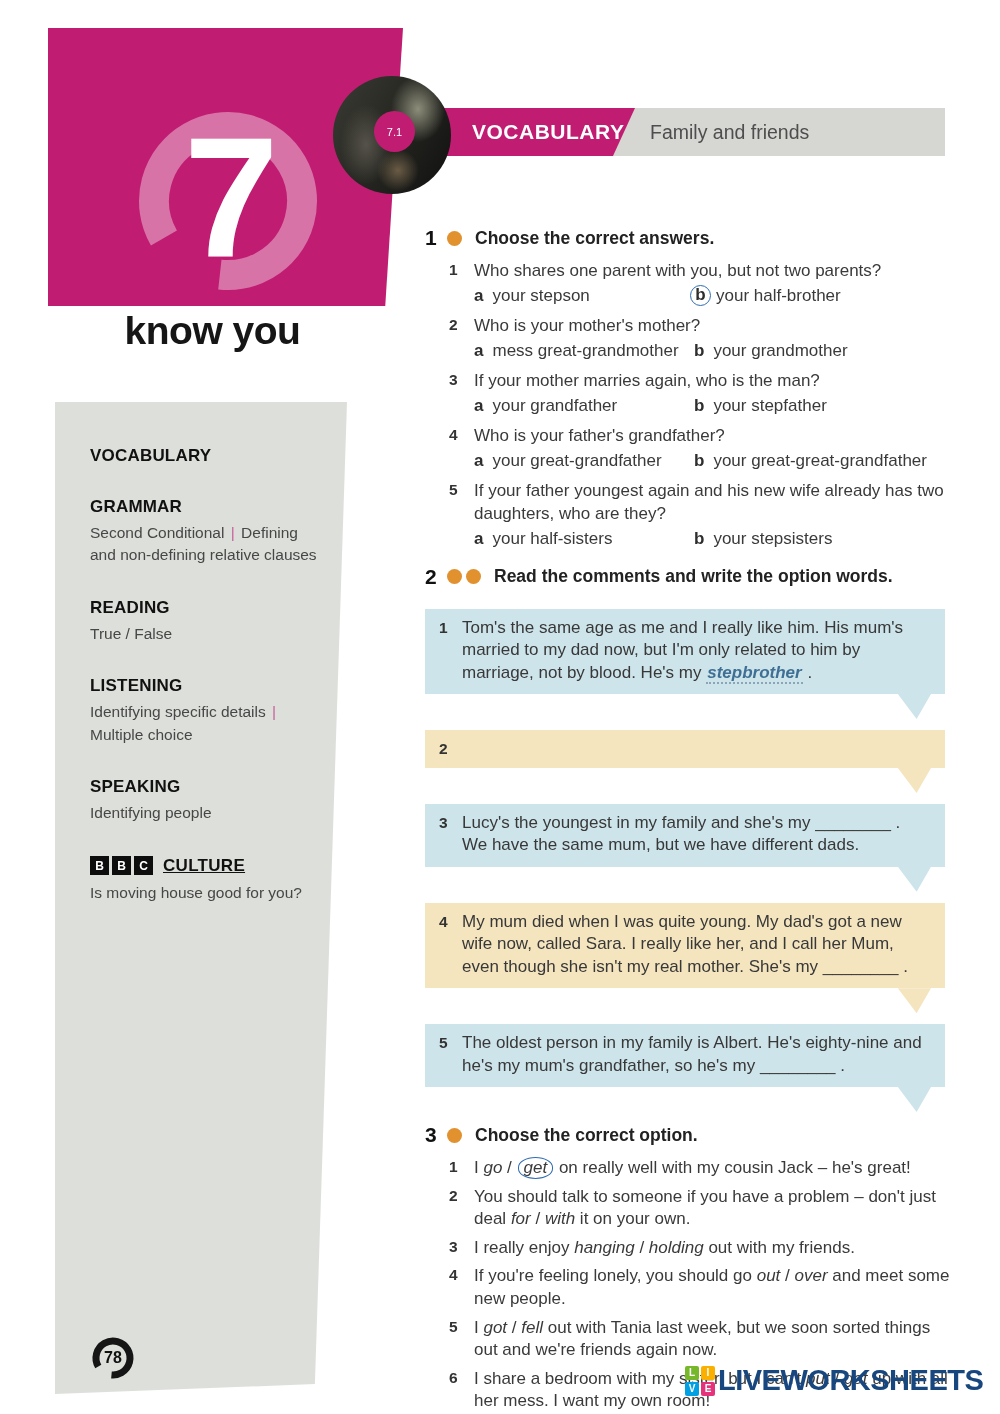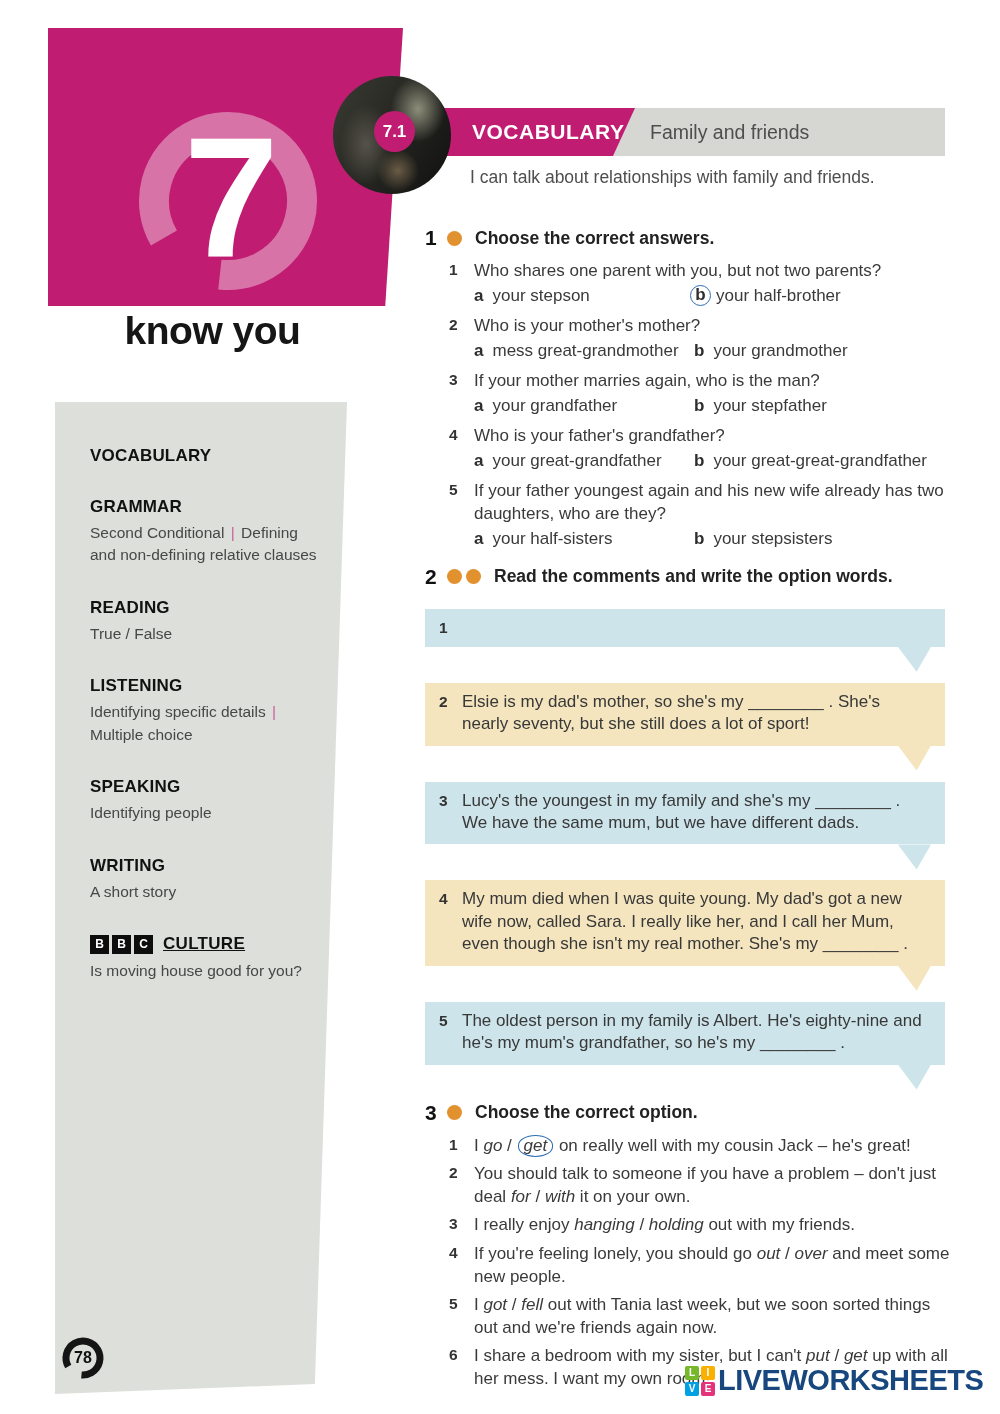--- a/index.html
+++ b/index.html
@@ -28,21 +28,21 @@
   .unit-number{position:absolute;left:136px;top:84px;font-size:170px;line-height:1;
     font-weight:bold;color:#fff;}
   .photo-circle{position:absolute;left:333px;top:76px;width:118px;height:118px;border-radius:50%;
     z-index:3;overflow:hidden;
     background:
       radial-gradient(45px 55px at 72% 28%,#8d8d7a 0%,rgba(141,141,122,0) 60%),
       radial-gradient(40px 62px at 28% 58%,#55524a 0%,rgba(85,82,74,0) 65%),
       radial-gradient(30px 30px at 55% 80%,#6a5b45 0%,rgba(106,91,69,0) 70%),
       linear-gradient(120deg,#3a3b33,#23241f 55%,#101010);}
   .lesson-badge{position:absolute;left:374px;top:111px;width:41px;height:41px;border-radius:50%;
-    background:var(--magenta);color:#fff;font-weight:bold;font-size:17px;
+    background:var(--magenta);color:#fff;font-weight:normal;font-size:11px;
     display:flex;align-items:center;justify-content:center;z-index:4;}
 
   
   .band{position:absolute;left:432px;top:108px;width:513px;height:48px;background:var(--band-gray);z-index:2;}
   .band-magenta{position:absolute;left:0;top:0;width:203px;height:48px;background:var(--magenta);
     clip-path:polygon(0 0,100% 0,calc(100% - 22px) 100%,0 100%);}
   .band-label{position:absolute;left:40px;top:0;height:48px;display:flex;align-items:center;
     color:#fff;font-weight:bold;font-size:21px;letter-spacing:.5px;}
   .band-topic{position:absolute;left:218px;top:0;height:48px;display:flex;align-items:center;
     color:#4e4e4e;font-size:19.5px;font-weight:500;}
@@ -101,21 +101,21 @@
     border-bottom:2px dotted #8aa4b8;padding:0 1px;}
 
   .ex3{margin-top:18px;}
   .item-list{margin-left:24px;}
   .item{display:grid;grid-template-columns:25px 1fr;margin-bottom:6px;}
   .item-text{font-size:17px;color:var(--ink);line-height:1.33;}
   .circled{font-style:italic;border:1.7px solid var(--circle-blue);border-radius:50% / 48%;
     padding:0 5px 1px 5px;margin:0 1px;}
 
   
-  .page-badge{position:absolute;left:58px;top:1333px;width:50px;height:50px;}
+  .page-badge{position:absolute;left:88px;top:1333px;width:50px;height:50px;}
   .page-badge .num{position:absolute;left:0;top:0;width:50px;height:50px;display:flex;
     align-items:center;justify-content:center;font-size:16px;font-weight:bold;color:#111;}
   .lw-logo{position:absolute;left:685px;top:1364px;display:flex;align-items:center;}
   .lw-icon{display:grid;grid-template-columns:14px 14px;grid-template-rows:14px 14px;gap:2px;margin-right:3px;}
   .lw-sq{border-radius:2px;color:#fff;font-weight:bold;font-size:10px;
     display:flex;align-items:center;justify-content:center;}
   .lw-text{font-size:29px;font-weight:bold;color:var(--logo-navy);letter-spacing:-0.5px;}
 </style>
 </head>
 <body>
@@ -129,21 +129,20 @@
     <div class="unit-number">7</div>
   </div>
   <div class="photo-circle"></div>
   <div class="lesson-badge">7.1</div>
 
   <div class="band">
     <div class="band-magenta"></div>
     <div class="band-label">VOCABULARY</div>
     <div class="band-topic">Family and friends</div>
   </div>
-  <div class="strapline">I can talk about relationships with family and friends.</div>
 
   <div class="unit-title">
     <div>know you</div>
   </div>
 
   <div class="sidebar">
     <div class="sidebar-inner">
       <div class="side-section">
         <div class="side-heading">VOCABULARY</div>
       </div>
@@ -155,24 +154,20 @@
         <div class="side-heading">READING</div>
         <div class="side-line">True / False</div>
       </div>
       <div class="side-section">
         <div class="side-heading">LISTENING</div>
         <div class="side-line">Identifying specific details <span class="pipe">|</span> Multiple choice</div>
       </div>
       <div class="side-section">
         <div class="side-heading">SPEAKING</div>
         <div class="side-line">Identifying people</div>
-      </div>
-      <div class="side-section">
-        <div class="side-heading">WRITING</div>
-        <div class="side-line">A short story</div>
       </div>
       <div class="side-section">
         <div class="bbc-row">
           <span class="bbc-box">B</span>
           <span class="bbc-box">B</span>
           <span class="bbc-box">C</span>
           <span class="bbc-label">CULTURE</span>
         </div>
         <div class="side-line">Is moving house good for you?</div>
       </div>
@@ -288,24 +283,24 @@
         <span class="ex-number">2</span>
         <span class="dots">
           <span class="dot"></span>
           <span class="dot"></span>
         </span>
         <span class="ex-title">Read the comments and write the option words.</span>
       </div>
       <div class="bubbles">
         <div class="bubble blue">
           <span class="bubble-num">1</span>
+          <span class="bubble-text">Tom's the same age as me and I really like him. His mum's married to my dad now, but I'm only related to him by marriage, not by blood. He's my <span class="hand">stepbrother</span> .</span>
         </div>
         <div class="bubble tan">
           <span class="bubble-num">2</span>
-          <span class="bubble-text">Elsie is my dad's mother, so she's my ________ . She's nearly seventy, but she still does a lot of sport!</span>
         </div>
         <div class="bubble blue">
           <span class="bubble-num">3</span>
           <span class="bubble-text">Lucy's the youngest in my family and she's my ________ . We have the same mum, but we have different dads.</span>
         </div>
         <div class="bubble tan">
           <span class="bubble-num">4</span>
           <span class="bubble-text">My mum died when I was quite young. My dad's got a new wife now, called Sara. I really like her, and I call her Mum, even though she isn't my real mother. She's my ________ .</span>
         </div>
         <div class="bubble blue">

